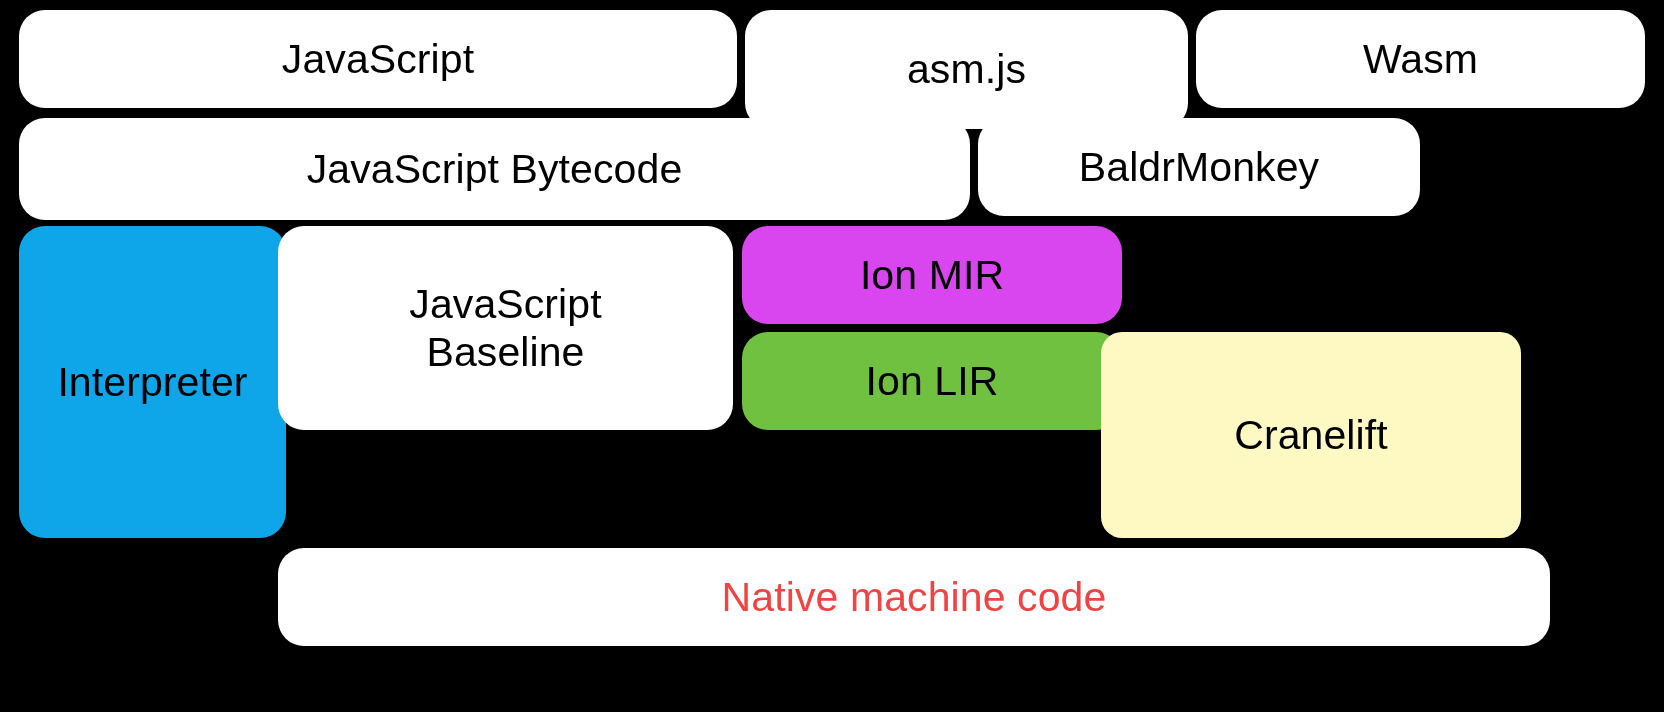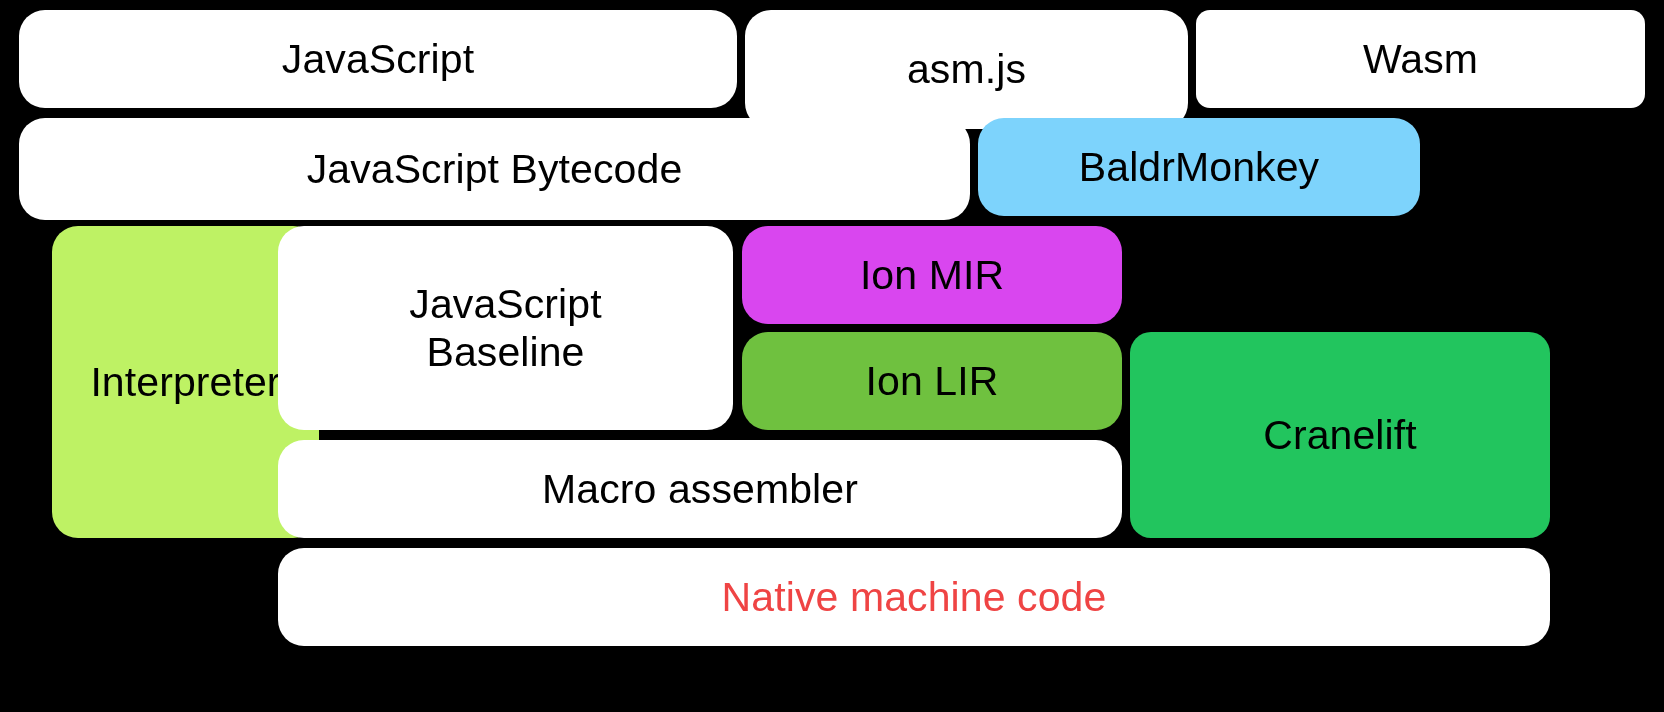--- a/index.html
+++ b/index.html
@@ -35,24 +35,23 @@
   .fill-grey  { background: #e9e9e9; }
   .fill-green { background: #6fc13f; }
   .fill-pink  { background: #f2708a; }
 </style>
 </head>
 <body>
 
 <div id="stage" style="background: rgb(0, 0, 0);">
     <div class="node fill-white" style="left: 19px; top: 10px; width: 718px; height: 98px; background: rgb(255, 255, 255); color: rgb(0, 0, 0);"><span>JavaScript</span></div>
     <div class="node fill-white" style="left: 745px; top: 10px; width: 443px; height: 119px; background: rgb(255, 255, 255); color: rgb(0, 0, 0);"><span>asm.js</span></div>
-    <div class="node fill-white" style="left: 1196px; top: 10px; width: 449px; height: 98px; background: rgb(255, 255, 255); color: rgb(0, 0, 0); border-radius: 14px;"><span>Wasm</span></div>
+    <div class="node fill-white" style="left: 1196px; top: 10px; width: 449px; height: 98px; background: rgb(255, 255, 255); color: rgb(0, 0, 0);"><span>Wasm</span></div>
     <div class="node fill-white" style="left: 19px; top: 118px; width: 951px; height: 102px; background: rgb(255, 255, 255); color: rgb(0, 0, 0);"><span>JavaScript Bytecode</span></div>
-    <div class="node fill-white" style="left: 978px; top: 118px; width: 442px; height: 98px; background: #7dd3fc; color: rgb(0, 0, 0);"><span>BaldrMonkey</span></div>
-    <div class="node fill-grey" style="left: 19px; top: 226px; width: 267px; height: 312px; background: #bef264; color: rgb(0, 0, 0); margin-left: 33px;"><span>Interpreter</span></div>
+    <div class="node fill-white" style="left: 978px; top: 118px; width: 442px; height: 98px; background: #ffffff; color: rgb(0, 0, 0);"><span>BaldrMonkey</span></div>
+    <div class="node fill-grey" style="left: 19px; top: 226px; width: 267px; height: 312px; background: #0ea5e9; color: rgb(0, 0, 0);"><span>Interpreter</span></div>
     <div class="node fill-white" style="left: 278px; top: 226px; width: 455px; height: 204px; background: rgb(255, 255, 255); color: rgb(0, 0, 0);"><span>JavaScript
 Baseline</span></div>
     <div class="node fill-green" style="left: 742px; top: 226px; width: 380px; height: 98px; background: #d946ef; color: rgb(0, 0, 0);"><span>Ion MIR</span></div>
     <div class="node fill-green" style="left: 742px; top: 332px; width: 380px; height: 98px; background: rgb(111, 193, 63); color: rgb(0, 0, 0);"><span>Ion LIR</span></div>
-    <div class="node fill-pink" style="left: 1130px; top: 332px; width: 420px; height: 206px; background: #22c55e; color: rgb(0, 0, 0); border-radius: 21px;"><span>Cranelift</span></div>
-    <div class="node fill-white" style="left: 278px; top: 440px; width: 844px; height: 98px; background: rgb(255, 255, 255); color: rgb(0, 0, 0);"><span>Macro assembler</span></div>
+    <div class="node fill-pink" style="left: 1101px; top: 332px; width: 420px; height: 206px; background: #fef9c3; color: rgb(0, 0, 0); border-radius: 21px;"><span>Cranelift</span></div>
     <div class="node fill-white" style="left: 278px; top: 548px; width: 1272px; height: 98px; background: rgb(255, 255, 255); color: #ef4444;"><span>Native machine code</span></div>
   </div>
 
 </body></html>

